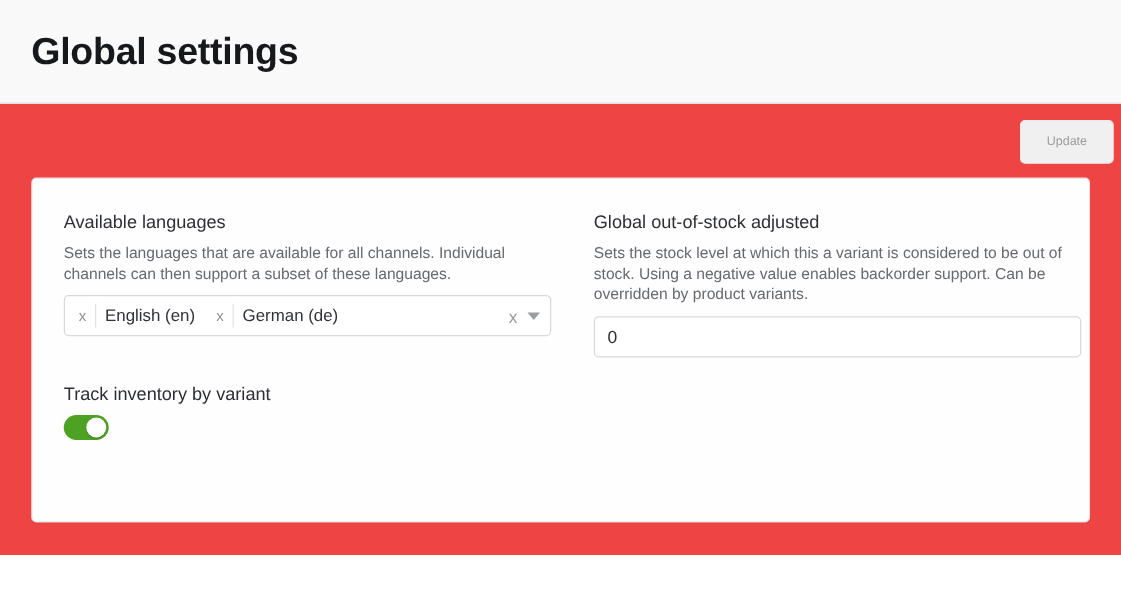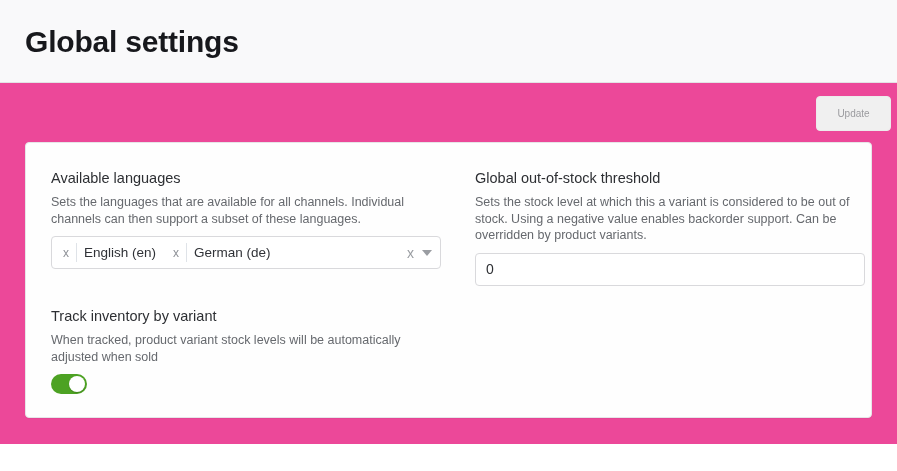--- a/index.html
+++ b/index.html
@@ -4,21 +4,21 @@
 <style>
   * { box-sizing: border-box; }
   html, body {
     margin: 0; padding: 0;
     width: 897px; height: 471px;
     background: #ffffff;
     font-family: "Liberation Sans", sans-serif;
     -webkit-font-smoothing: antialiased;
   }
 
-  .page { position: relative; width: 897px; height: 444px; overflow: hidden; background:#ec4899; }
+  .page { position: relative; width: 897px; height: 444px; overflow: hidden; background:#ef4444; }
 
   
   .page-header {
     position: absolute; left: 0; top: 0;
     width: 897px; height: 83px;
     background: #f9f9fa;
     border-bottom: 1px solid #e3e3e5;
   }
   .page-title {
     position: absolute; left: 25px; top: 25px;
@@ -197,28 +197,27 @@
           </div>
 
           <div class="ms-actions">
             <span class="ms-clear">x</span>
             <span class="ms-caret"></span>
           </div>
         </div>
       </div>
 
       <div class="field-block block-threshold">
-        <div class="field-label">Global out-of-stock threshold</div>
+        <div class="field-label">Global out-of-stock adjusted</div>
         <div class="field-desc">Sets the stock level at which this a variant is considered to be out of stock. Using a negative value enables backorder support. Can be overridden by product variants.</div>
         <input class="text-input" type="text" value="0" style="">
       </div>
 
       <div class="field-block block-track">
         <div class="field-label">Track inventory by variant</div>
-        <div class="field-desc">When tracked, product variant stock levels will be automatically adjusted when sold</div>
         <div class="toggle">
           <div class="toggle-knob"></div>
         </div>
       </div>
 
     </div>
   </div>
 
 </div>
 

